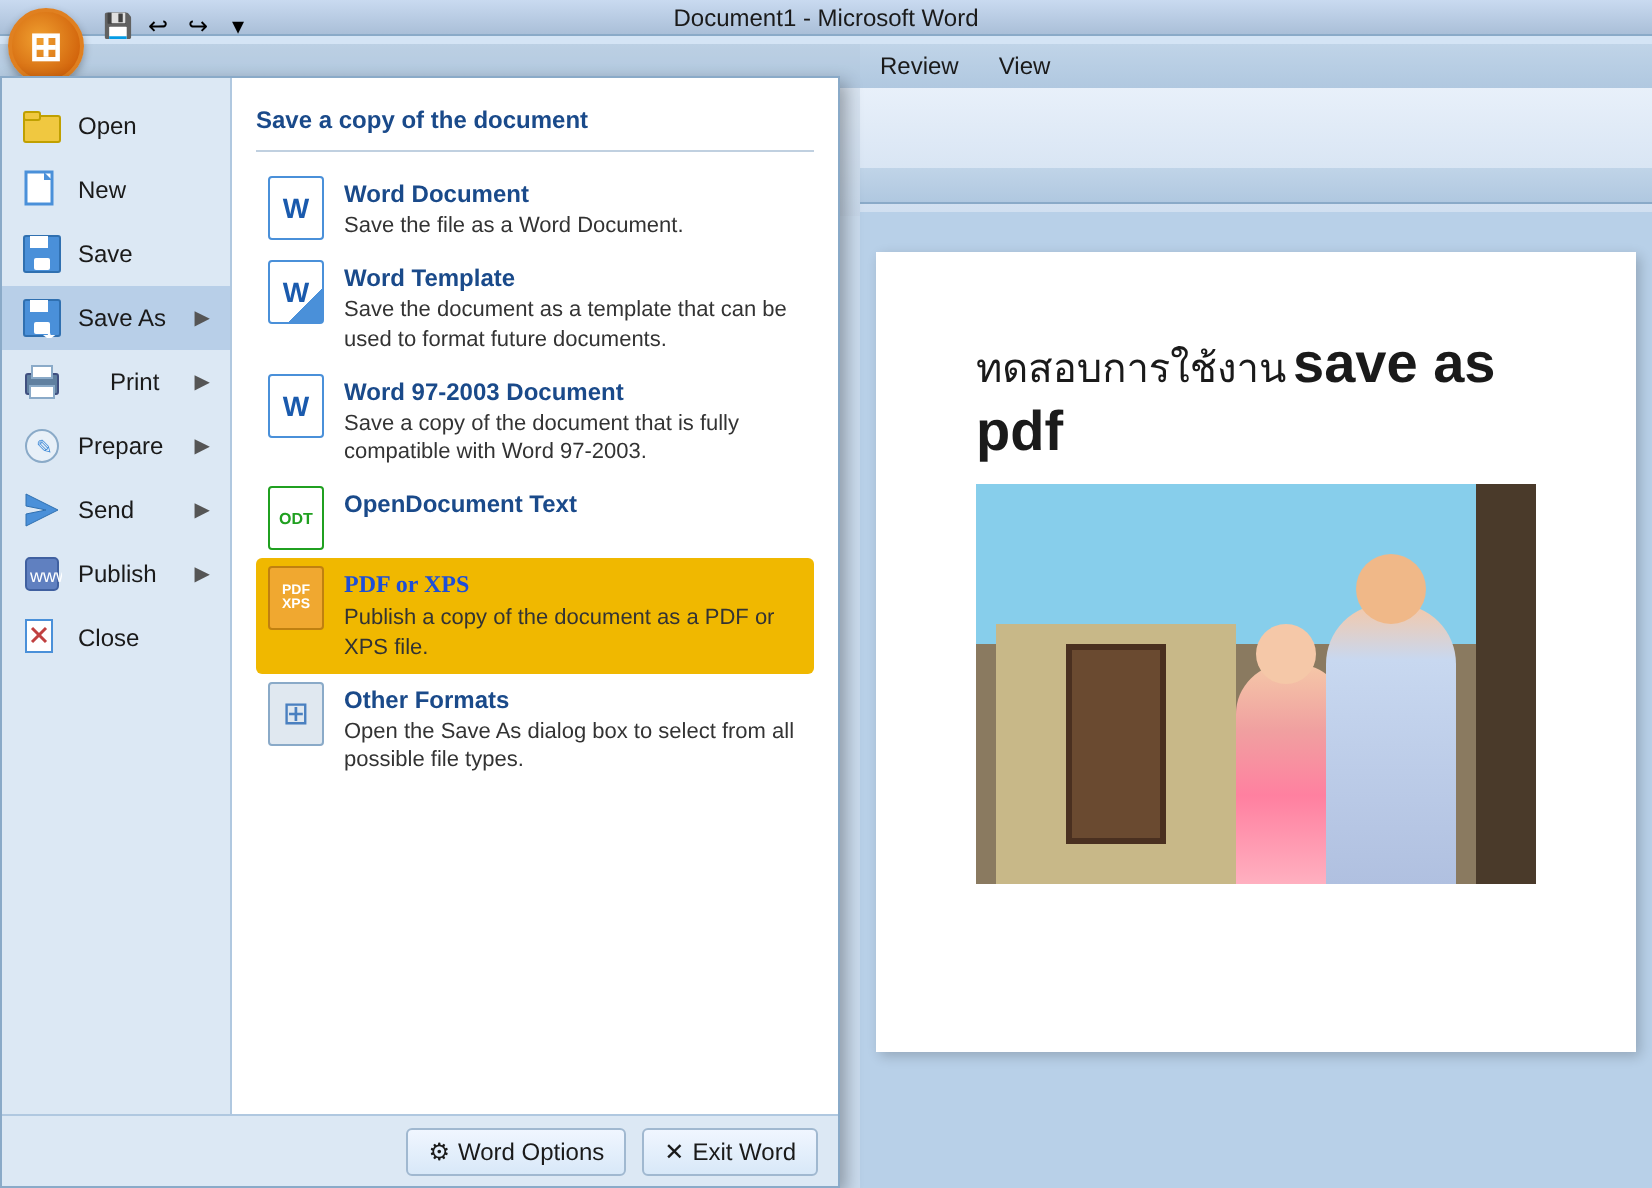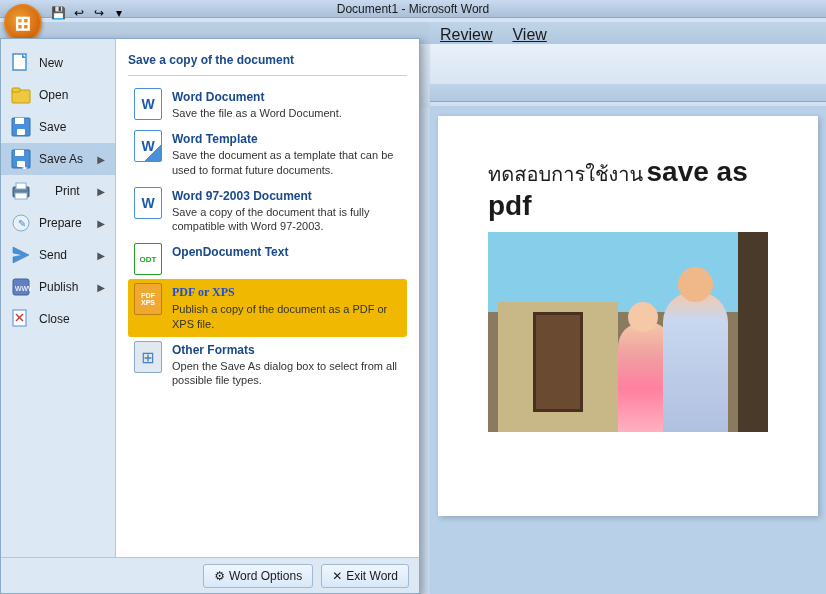--- a/index.html
+++ b/index.html
@@ -23,24 +23,23 @@
       border-bottom: 2px solid #8aaac8;
     }
     .ribbon-tabs {
       display: flex;
       padding: 2px 0 0 430px;
       background: linear-gradient(to bottom, #c0d4e8, #b0c8e0);
       height: 22px;
     }
     .ribbon-tab {
       padding: 2px 10px;
-      font-size: 16px;
+      font-size: 12px;
       color: #1a1a1a;
       cursor: pointer;
-      text-decoration: underline;
     }
     .ribbon-content {
       display: flex;
       align-items: center;
       padding: 4px 430px 4px 4px;
       gap: 4px;
       min-height: 60px;
       background: linear-gradient(to bottom, #e8f0fa, #d0dff0);
     }
     .ribbon-group {
@@ -348,21 +347,21 @@
       position: absolute;
       left: 430px;
       top: 106px;
       right: 0;
       bottom: 0;
       background: #b8d0e8;
       overflow: hidden;
     }
     .doc-page {
       background: white;
-      margin: 10px auto;
+      margin: 20px auto;
       width: 380px;
       min-height: 400px;
       padding: 40px 50px;
       box-shadow: 2px 2px 6px rgba(0,0,0,0.2);
     }
     .doc-text-thai {
       font-size: 20px;
       color: #1a1a1a;
     }
     .doc-text-en {
@@ -494,34 +493,34 @@
 
 <div class="office-menu-overlay"></div>
 
 <div class="file-menu">
   <div class="file-menu-body">
 
     <div class="file-menu-left">
       <div class="file-menu-item">
         <div class="file-icon">
           <svg width="20" height="20" viewBox="0 0 20 20">
+              <rect x="1" y="5" width="18" height="13" rx="1" fill="#f0c840" stroke="#c0a000" stroke-width="1"></rect>
+              <rect x="1" y="3" width="8" height="4" rx="1" fill="#f0c840" stroke="#c0a000" stroke-width="1"></rect>
+            </svg>
+        </div>
+        <span>Open</span>
+      </div>
+      <div class="file-menu-item">
+        <div class="file-icon">
+          <svg width="20" height="20" viewBox="0 0 20 20">
               <rect x="2" y="1" width="13" height="16" fill="white" stroke="#4a90d9" stroke-width="1.5"></rect>
               <polygon points="11,1 15,5 11,5" fill="#4a90d9"></polygon>
             </svg>
         </div>
         <span>New</span>
-      </div>
-      <div class="file-menu-item">
-        <div class="file-icon">
-          <svg width="20" height="20" viewBox="0 0 20 20">
-              <rect x="1" y="5" width="18" height="13" rx="1" fill="#f0c840" stroke="#c0a000" stroke-width="1"></rect>
-              <rect x="1" y="3" width="8" height="4" rx="1" fill="#f0c840" stroke="#c0a000" stroke-width="1"></rect>
-            </svg>
-        </div>
-        <span>Open</span>
       </div>
       <div class="file-menu-item">
         <div class="file-icon">
           <svg width="20" height="20" viewBox="0 0 20 20">
               <rect x="1" y="1" width="18" height="18" rx="1" fill="#4a90d9" stroke="#3070b0" stroke-width="1"></rect>
               <rect x="4" y="1" width="9" height="6" fill="white"></rect>
               <rect x="6" y="12" width="8" height="6" fill="white" rx="1"></rect>
             </svg>
         </div>
         <span>Save</span>

